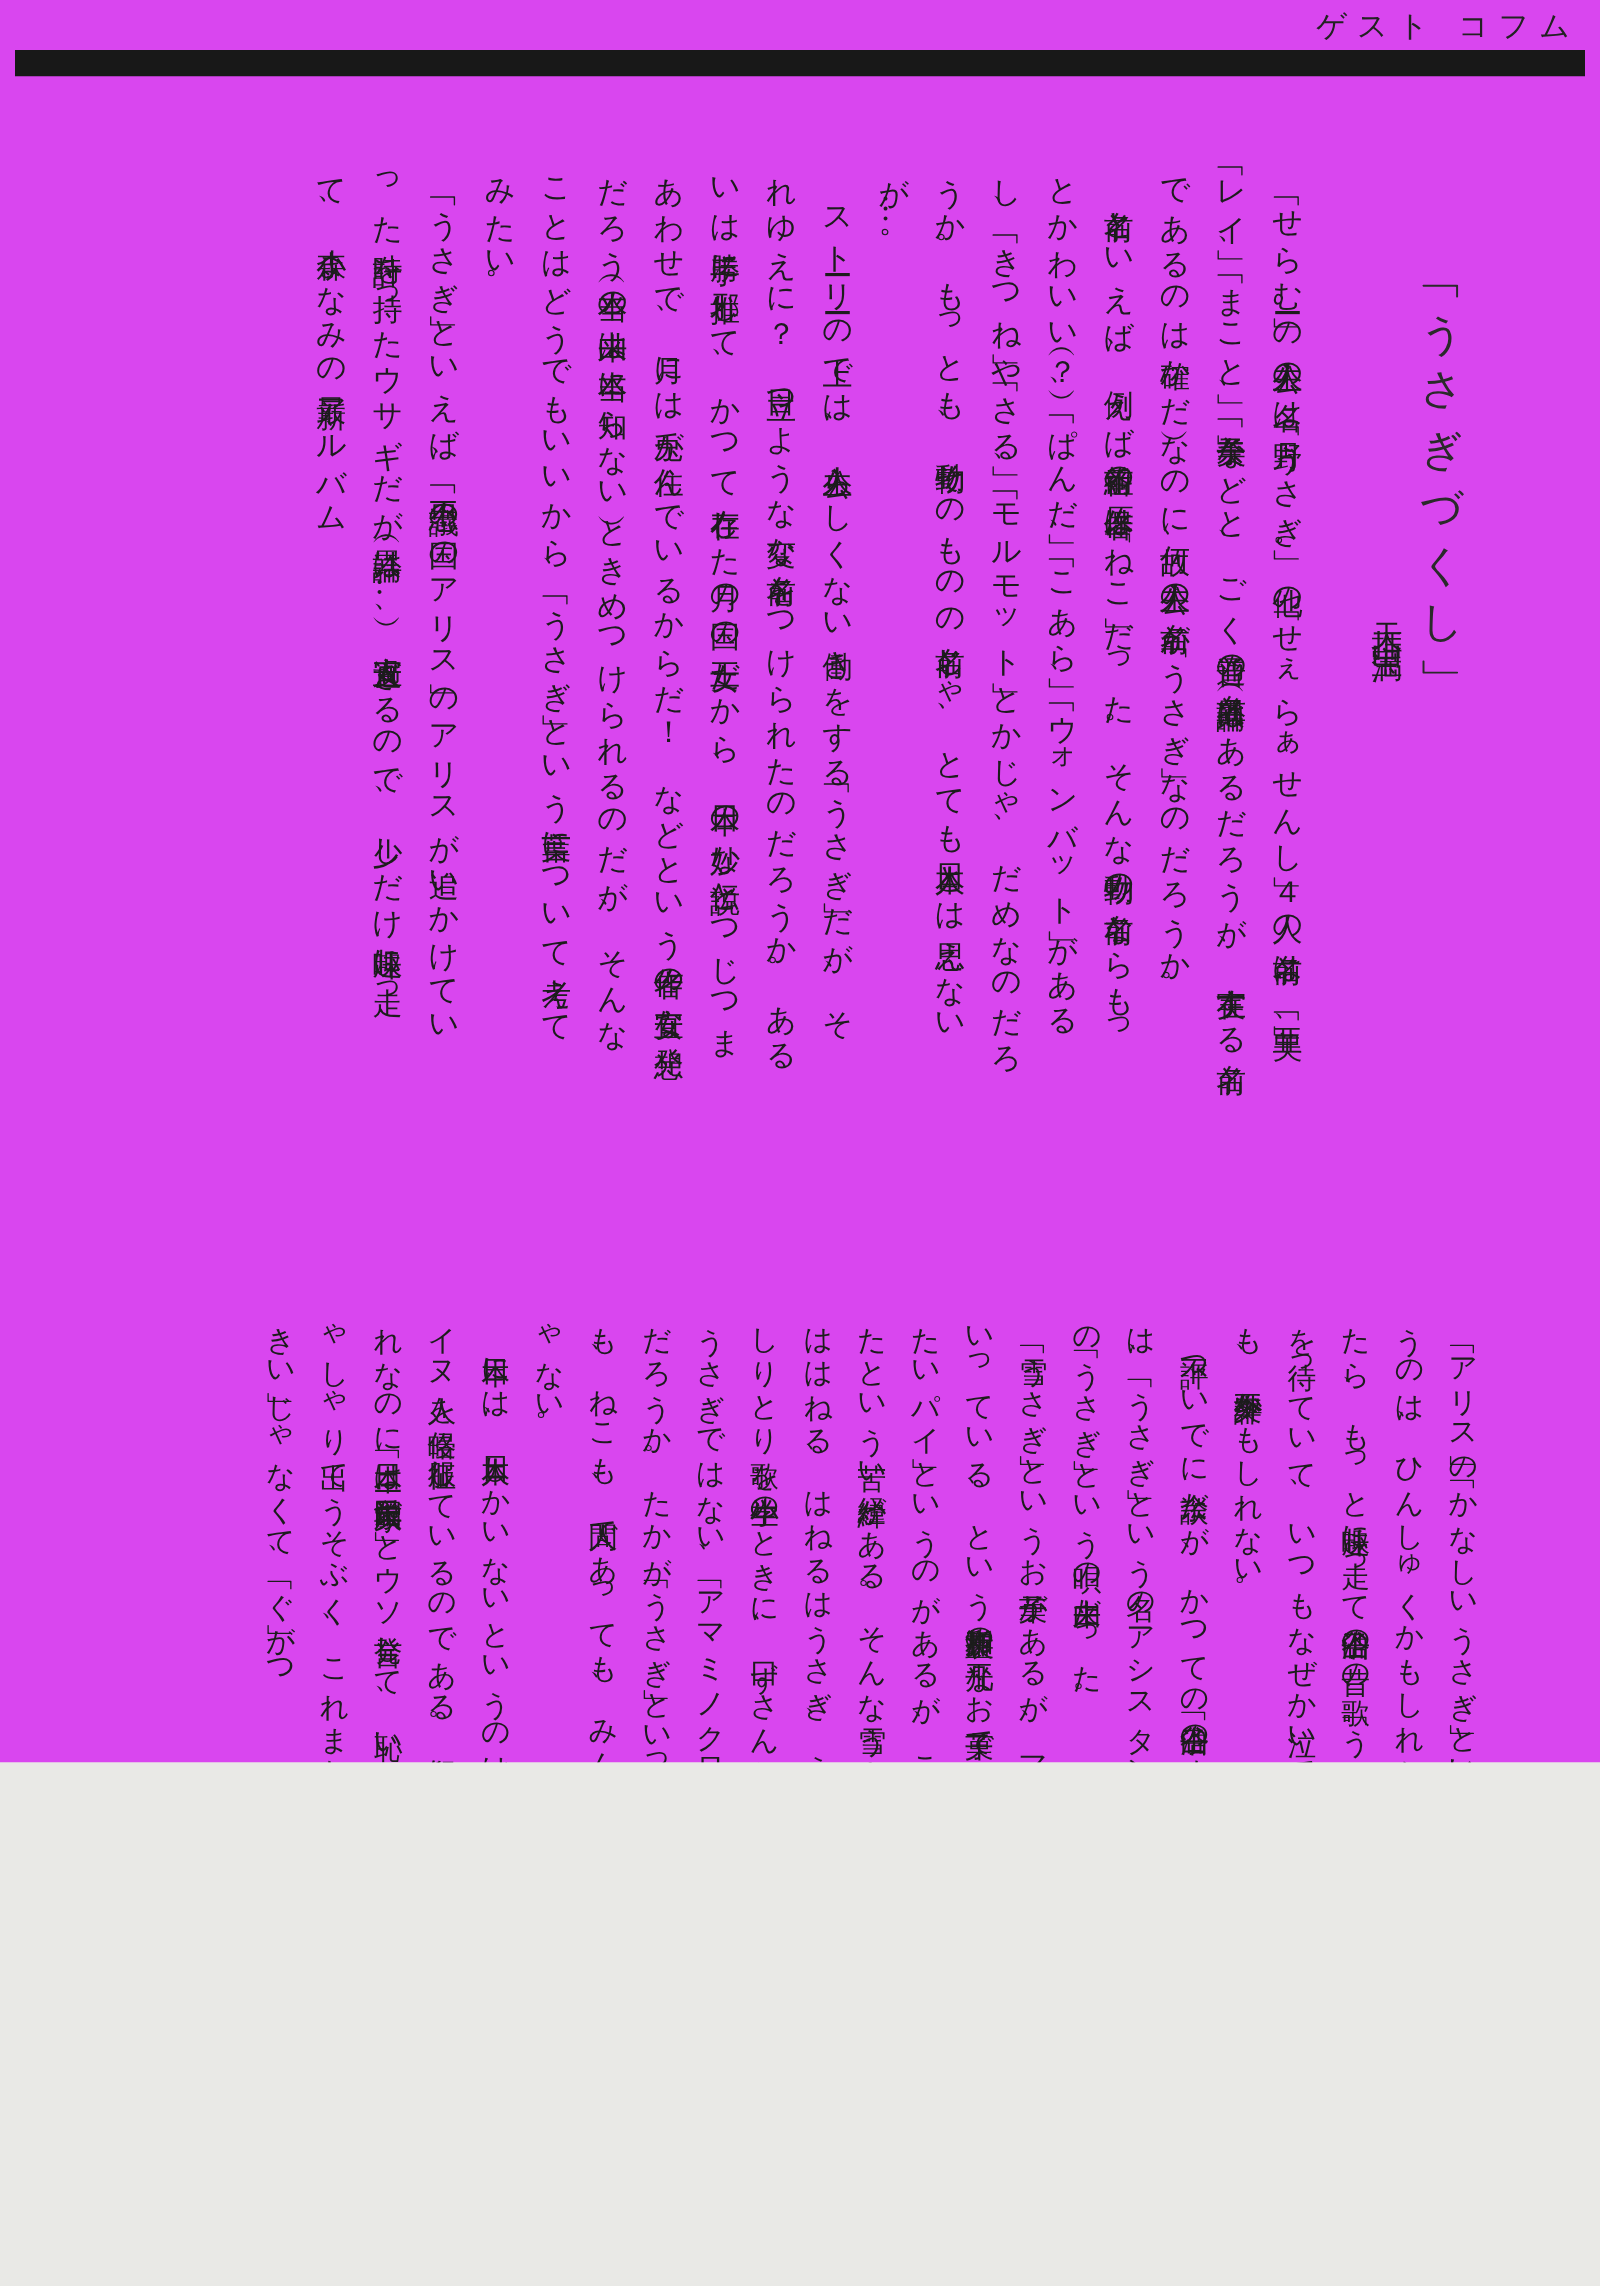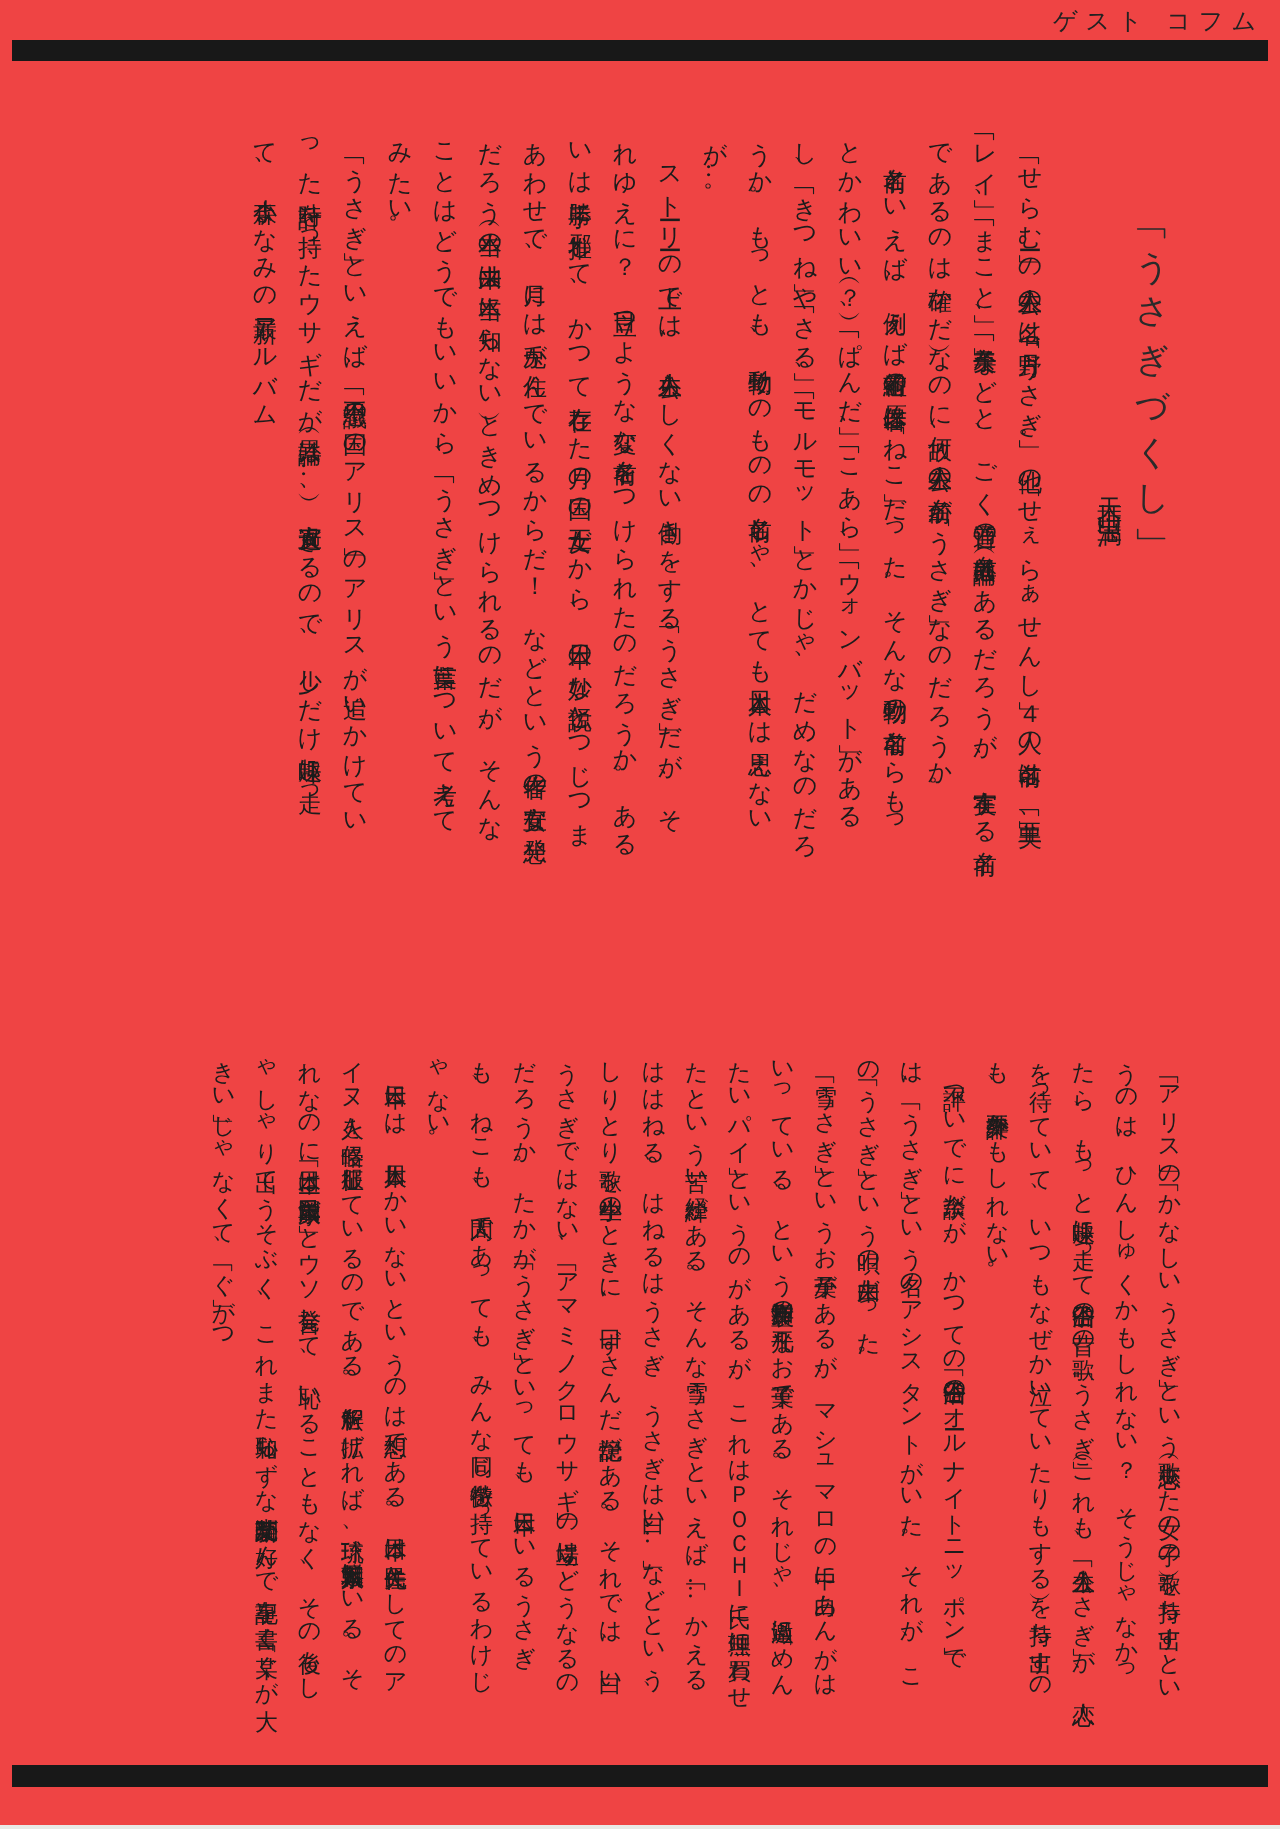--- a/index.html
+++ b/index.html
@@ -3,23 +3,23 @@
 <meta charset="utf-8">
 <style>
   html, body {
     margin: 0;
     padding: 0;
     background: #e9e9e6;
   }
   .page {
     position: relative;
     width: 1280px;
-    height: 1825px;
+    height: 1410px;
     margin: 0 auto;
-    background: #ef4444;
+    background: #d946ef;
     overflow: hidden;
     color: #1b1b1b;
   }
   .header-label {
     position: absolute;
     top: 5px;
     right: 16px;
     font-family: "DejaVu Serif", "Liberation Serif", serif;
     font-size: 24px;
     letter-spacing: 8px;

